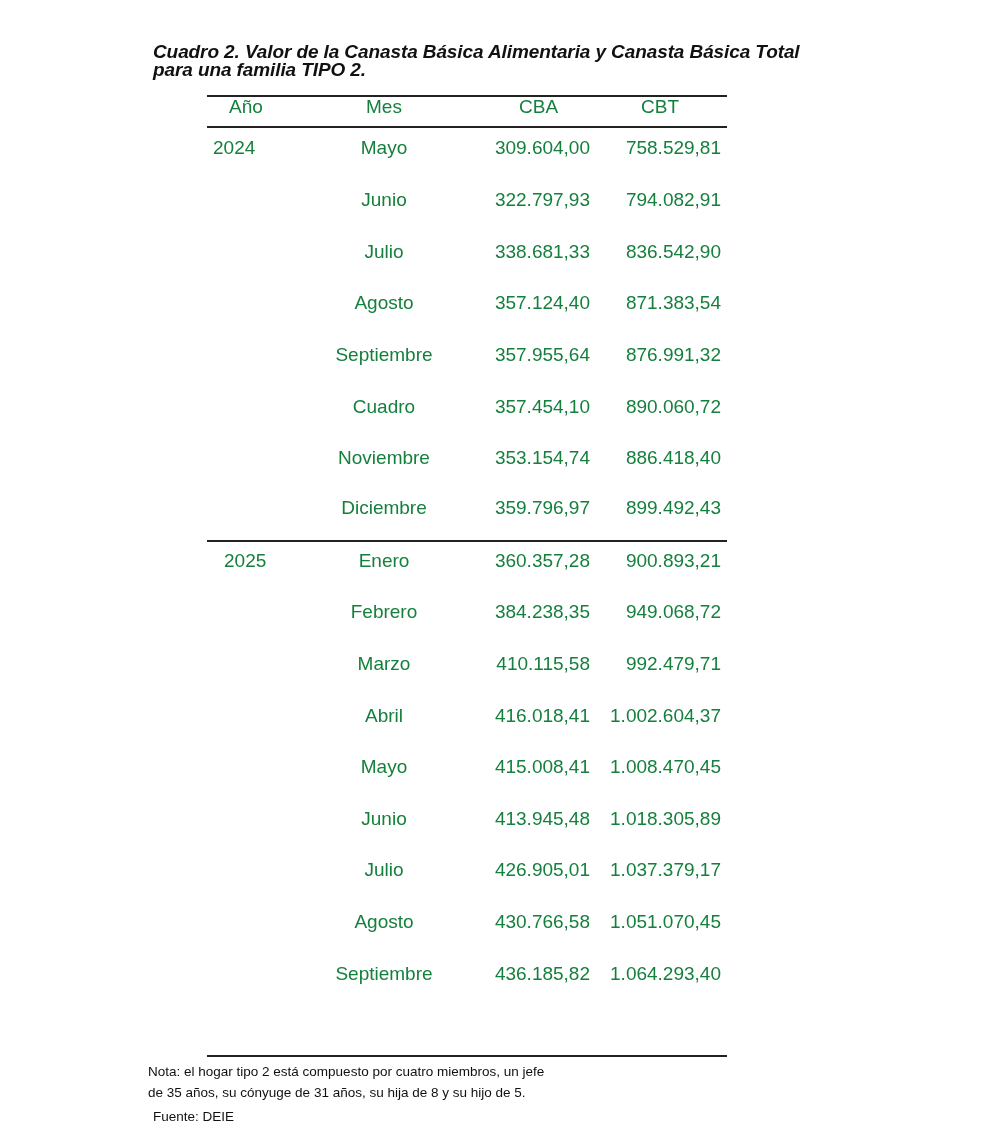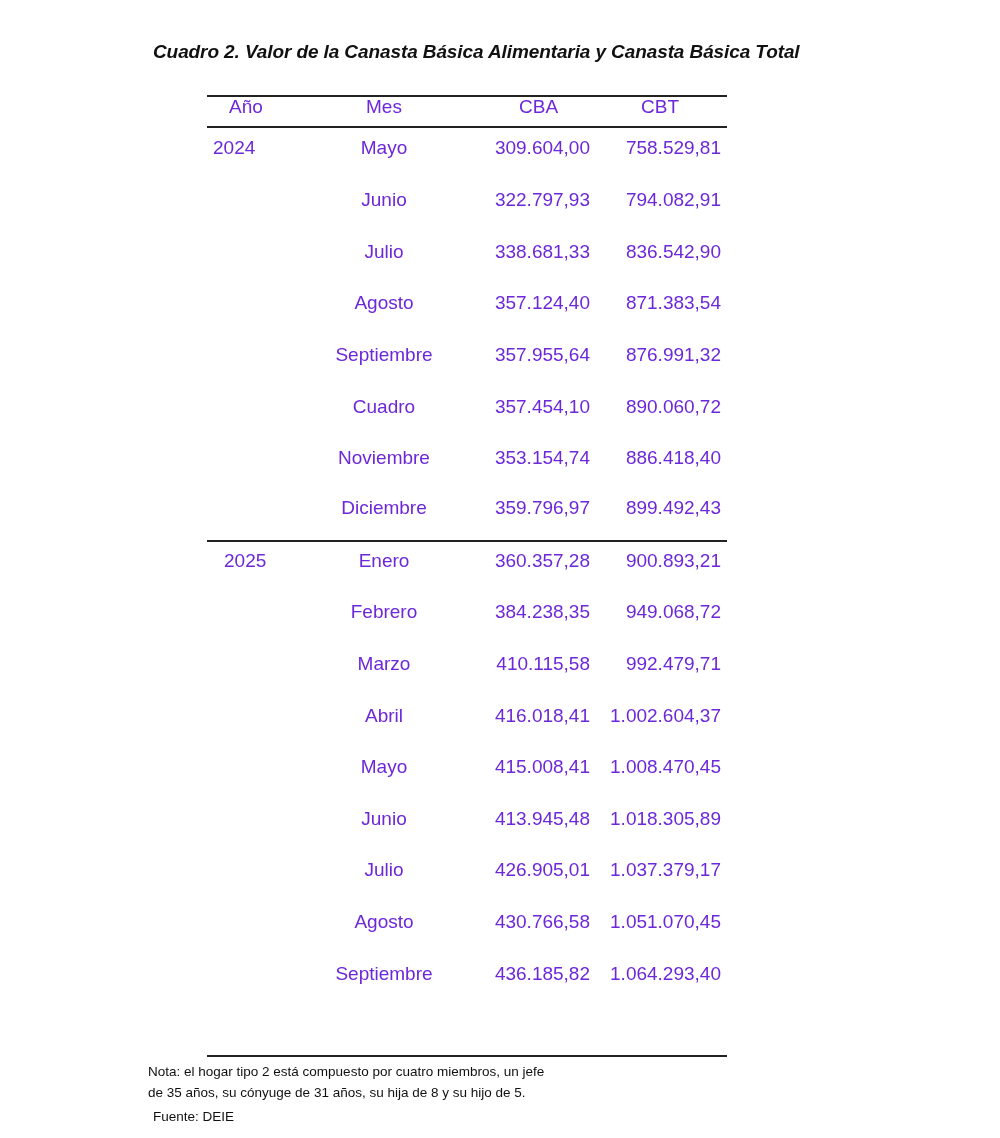--- a/index.html
+++ b/index.html
@@ -38,21 +38,21 @@
     .rule.top { top: 95px; }
     .rule.head { top: 126px; }
     .rule.year { top: 540px; }
     .rule.bottom { top: 1055px; left: 207px; width: 520px; height: 1.5px; }
 
     .cell {
       position: absolute;
       font-size: 19px;
       line-height: 22px;
       white-space: nowrap;
-      color: #6d28d9;
+      color: #15803d;
     }
     .hdr { top: 96px; }
     .c-year-h { left: 229px; }
     .c-mes-h { left: 346px; width: 76px; text-align: center; }
     .c-cba-h { left: 519px; }
     .c-cbt-h { left: 641px; }
 
     .row {
       position: absolute;
       left: 0;
@@ -82,20 +82,21 @@
       font-size: 13.5px;
       line-height: 18px;
       color: #111111;
     }
   </style>
 </head>
 <body>
 
 <div class="title">
   <div>Cuadro 2. Valor de la Canasta Básica Alimentaria y Canasta Básica Total</div>
+  <div>para una familia TIPO 2.</div>
 </div>
 
 <div class="rule top"></div>
 
 <div class="cell hdr c-year-h">Año</div>
 <div class="cell hdr c-mes-h">Mes</div>
 <div class="cell hdr c-cba-h">CBA</div>
 <div class="cell hdr c-cbt-h">CBT</div>
 
 <div class="rule head"></div>

